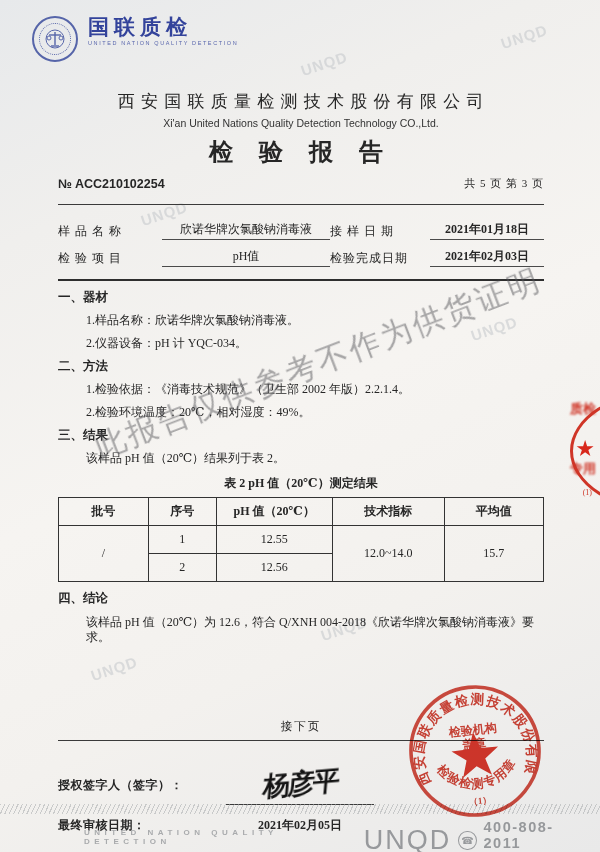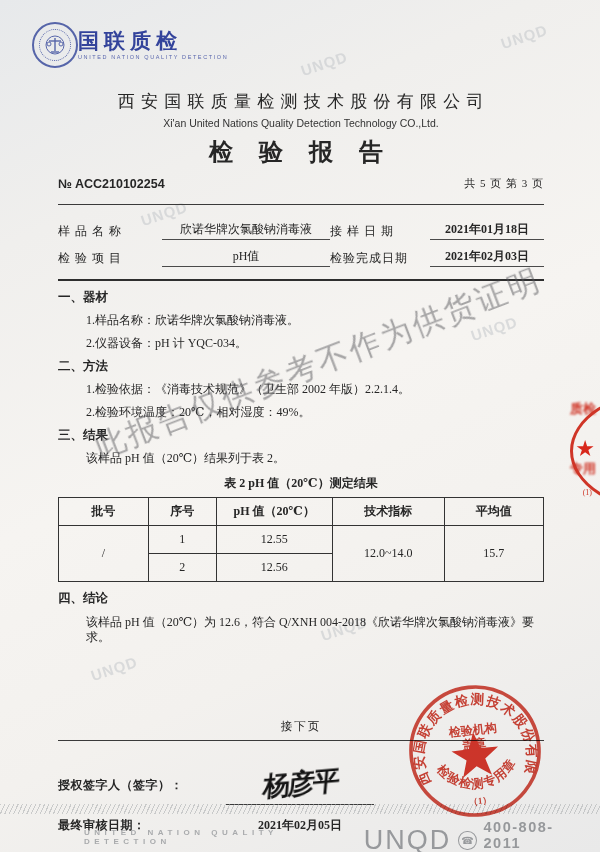--- a/index.html
+++ b/index.html
@@ -5,21 +5,21 @@
   * { margin:0; padding:0; box-sizing:border-box; }
   html,body { width:600px; }
   body { font-family:"Liberation Serif","DejaVu Serif",serif; color:#262626; }
   .page {
     position:relative; width:600px; height:852px; overflow:hidden;
     background:linear-gradient(155deg,#e7e9eb 0%,#f0efed 22%,#f6f4f1 48%,#f3f1ee 70%,#e9e9e9 100%);
   }
   .content { position:relative; padding:16px 56px 0 58px; z-index:2; }
 
   
-  .logo-row { display:flex; align-items:center; height:58px; margin-left:-26px; }
+  .logo-row { display:flex; align-items:flex-start; gap:10px; height:58px; margin-left:-26px; }
   .emblem { width:46px; height:46px; border:2px solid #3d4e9e; border-radius:50%;
     display:flex; align-items:center; justify-content:center; flex:0 0 auto; opacity:.85; }
   .emblem-inner { width:32px; height:32px; border:1px dotted #3d4e9e; border-radius:50%;
     display:flex; align-items:center; justify-content:center; }
   .logo-text-cn { font-family:"Liberation Sans",sans-serif; font-weight:bold; font-size:21px;
     color:#33439b; letter-spacing:5px; line-height:1.05; }
   .logo-text-en { font-family:"Liberation Sans",sans-serif; font-size:5.5px; color:#5a67ad;
     letter-spacing:1.6px; margin-top:2px; }
   .company-cn { text-align:center; font-weight:normal; font-size:17px; letter-spacing:1px; margin-top:16px; }
   .company-en { text-align:center; font-size:10.5px; color:#333; margin-top:4px;

